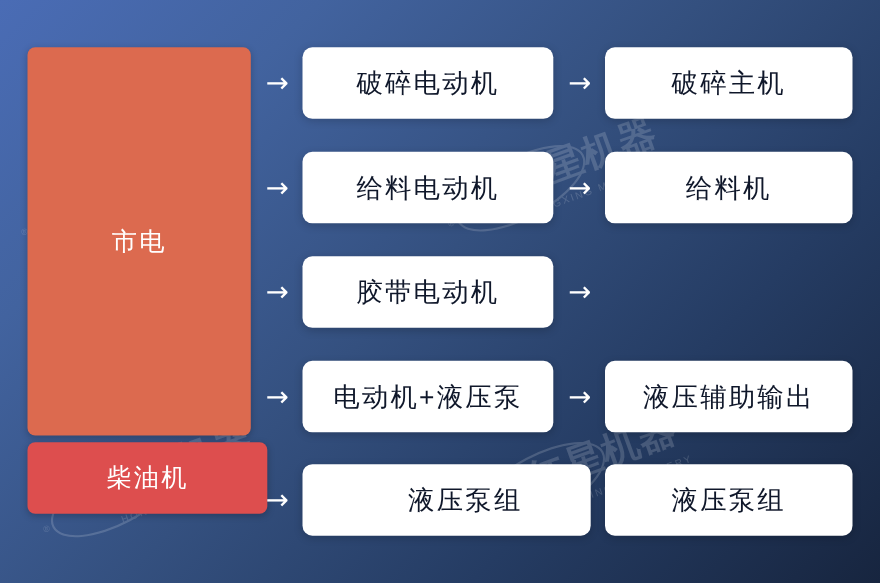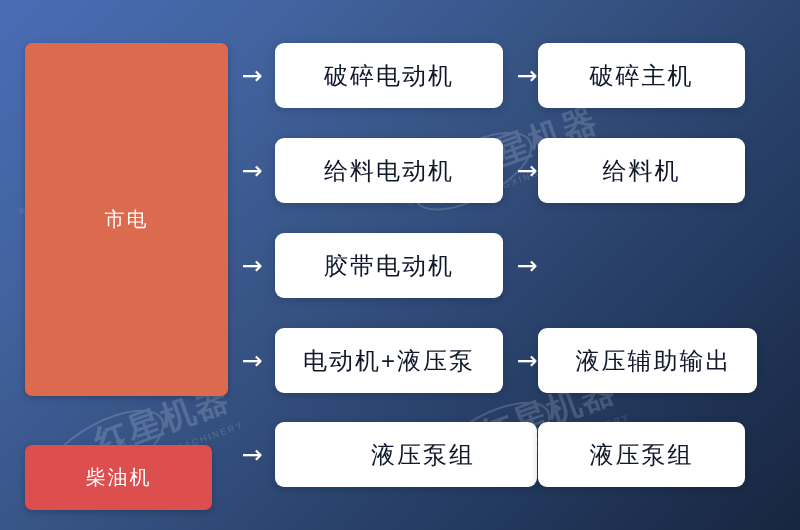--- a/index.html
+++ b/index.html
@@ -45,46 +45,46 @@
   .wm-reg{
     position:absolute;left:-66px;top:34px;color:#fff;font-size:8px;
   }
 
   
   .src{
     position:absolute;
     border-radius:7px;
     display:flex;align-items:center;justify-content:center;
     color:#ffffff;
-    font-size:20px;
+    font-size:23px;
     letter-spacing:2px;
     box-shadow:0 2px 7px rgba(0,0,0,.22);
   }
   #src-mains{
     left:25px;top:43px;width:203px;height:353px;
     background:#dc6a4f;
   }
   #src-diesel{
-    left:25px;top:445px;width:187px;height:65px;
+    left:25px;top:402px;width:218px;height:65px;
     background:#dd4e4e;
   }
 
   
   .node{
     position:absolute;height:65px;
     background:#ffffff;border-radius:9px;
     display:flex;align-items:center;justify-content:center;
     color:#0f172a;
     font-size:24px;
     letter-spacing:2px;
     box-shadow:0 2px 8px rgba(0,0,0,.18);
     white-space:nowrap;
   }
   .col-mid{left:275px;width:228px;}
-  .col-right{left:538px;width:207px;}
+  .col-right{left:550px;width:225px;}
 
   
   .arrow{
     position:absolute;height:65px;width:40px;
     display:flex;align-items:center;justify-content:center;
     color:#ffffff;font-size:25px;line-height:1;
     font-family:"DejaVu Sans",sans-serif;
   }
   .arr-a{left:232px;}
   .arr-b{left:507px;}
@@ -160,20 +160,20 @@
   <div class="arrow arr-b" style="top:138px;">→</div>
   <div class="node col-right" style="top:138px;text-align:center;">给料机</div>
 
   <div class="arrow arr-a" style="top:233px;">→</div>
   <div class="node col-mid" style="top:233px;">胶带电动机</div>
   <div class="arrow arr-b" style="top:233px;">→</div>
 
   <div class="arrow arr-a" style="top:328px;">→</div>
   <div class="node col-mid" style="top:328px;">电动机+液压泵</div>
   <div class="arrow arr-b" style="top:328px;">→</div>
-  <div class="node col-right" style="top:328px;padding-left:12px;">液压辅助输出</div>
+  <div class="node col-right" style="top:328px;">液压辅助输出</div>
 
   <div class="arrow arr-a" style="top:422px;">→</div>
   <div class="node col-mid" style="top:422px;padding-left:34px;">液压泵组</div>
   <div class="arrow arr-b" style="top:422px;">→</div>
   <div class="node col-right" style="top:422px;">液压泵组</div>
 
 </div>
 
 </body></html>

